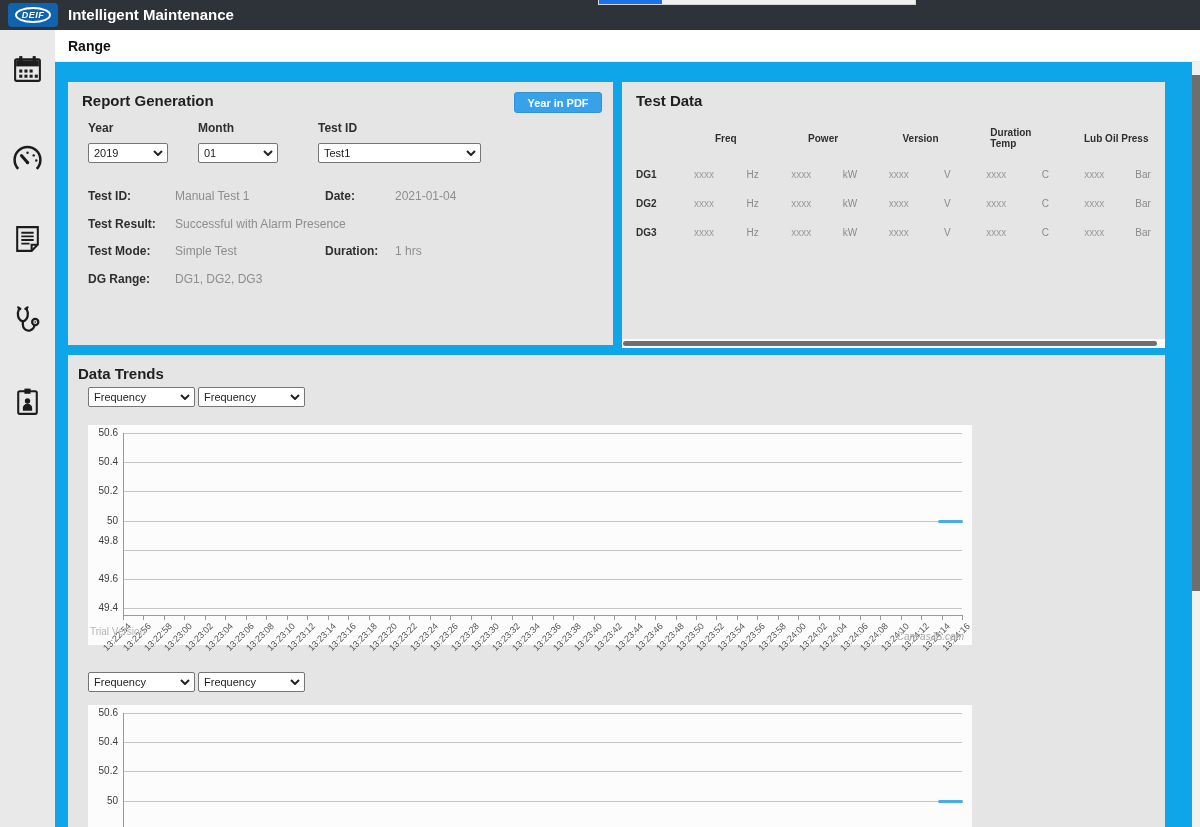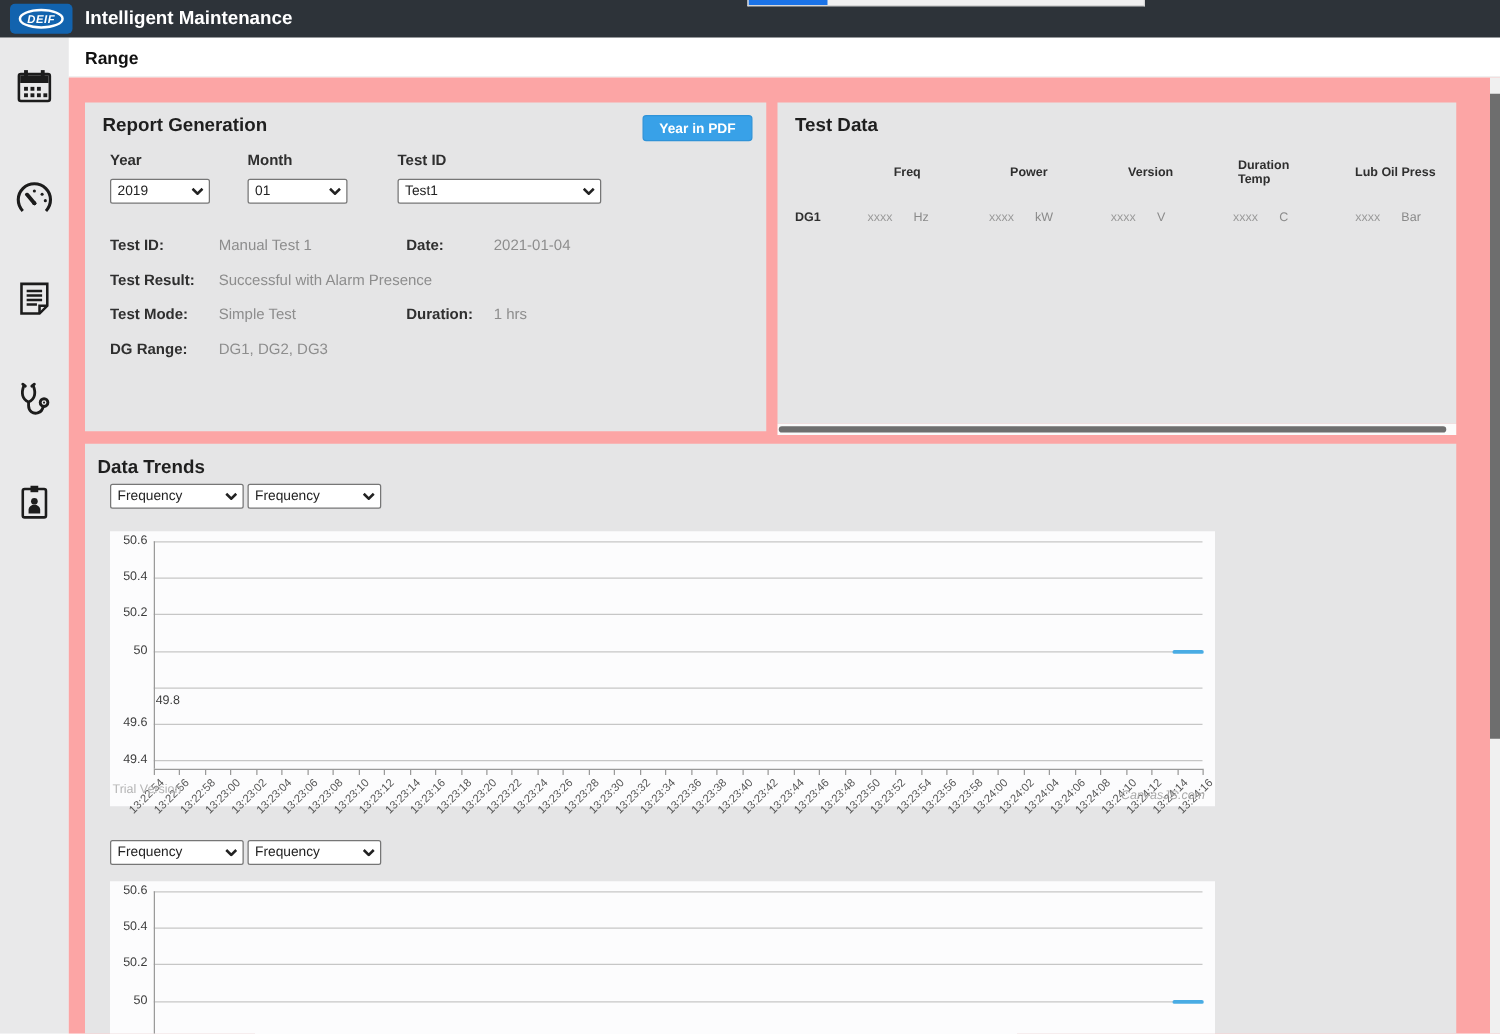--- a/index.html
+++ b/index.html
@@ -21,21 +21,21 @@
   .crumbrow { position:absolute; left:55px; top:30px; width:1145px; height:32px; background:#fff;
     border-bottom:1px solid #ececec; }
   .crumb { position:absolute; left:13px; top:8px; font-size:14px; font-weight:bold; color:#111; }
 
   
   .sidebar { position:absolute; left:0; top:30px; width:55px; height:797px; background:#e9e9ea; }
   .side-item { position:absolute; left:11px; width:33px; height:33px; cursor:pointer; }
   .side-item svg { width:33px; height:33px; }
 
   
-  .main { position:absolute; left:55px; top:62px; width:1145px; height:765px; background:#fca5a5; }
+  .main { position:absolute; left:55px; top:62px; width:1145px; height:765px; background:#0ea5e9; }
 
   .panel { position:absolute; background:#e5e5e6; }
   .panel-title { position:absolute; left:14px; top:10px; font-size:15px; font-weight:bold; color:#1f1f1f; }
 
   
   .panel-rg { left:13px; top:20px; width:545px; height:263px; }
   .btn-print { position:absolute; left:446px; top:10px; width:88px; height:21px; background:#38a1e8;
     border:1px solid #2f93d8; border-radius:3px; color:#fff; font-size:11px; font-weight:bold;
     display:flex; align-items:center; justify-content:center; cursor:pointer; }
   .flt-label { position:absolute; top:39px; font-size:12px; font-weight:bold; color:#2f2f2f; }
@@ -52,21 +52,21 @@
 
   
   .panel-td { left:567px; top:20px; width:543px; height:257px; }
   .td-table { position:absolute; left:14px; top:34px; border-collapse:collapse; table-layout:fixed; }
   .td-table th, .td-table td { font-size:10px; padding:0; }
   .td-table thead th { font-weight:bold; color:#2f2f2f; text-align:center; height:44px; vertical-align:middle; }
   .td-table thead th.wrapcol span { display:inline-block; width:56px; text-align:left; }
   .td-table tbody tr { height:29px; }
   .td-table tbody th { text-align:left; font-weight:bold; color:#2f2f2f; width:42px; }
   .td-table td.v { width:55px; text-align:center; color:#9a9a9a; }
-  .td-table td.u { width:45px; color:#8a8a8a; }
+  .td-table td.u { width:45px; text-align:center; color:#8a8a8a; }
   .td-hstrip { position:absolute; left:567px; top:277px; width:543px; height:9px; background:#fbfbfb; }
   .td-hthumb { position:absolute; left:1px; top:2px; width:534px; height:5px; background:#6f6f6f; border-radius:3px; }
 
   
   .panel-dt { left:13px; top:293px; width:1097px; height:472px; overflow:hidden; }
   .dt-selrow { position:absolute; left:20px; height:20px; }
   .chart { position:absolute; left:20px; width:884px; height:220px; background:#fcfcfd; }
   .ylab { position:absolute; left:0; width:30px; text-align:right; font-size:10px; color:#3c3c3c; }
   .gline { position:absolute; left:35px; width:839px; height:1px; background:#c6c6c6; }
   .vaxis { position:absolute; left:35px; width:1px; background:#9a9a9a; }
@@ -218,20 +218,46 @@
             <th colspan="2"><span>Freq</span></th>
             <th colspan="2"><span>Power</span></th>
             <th colspan="2"><span>Version</span></th>
             <th colspan="2" class="wrapcol"><span>Duration Temp</span></th>
             <th colspan="2"><span>Lub Oil Press</span></th>
           </tr>
         </thead>
         <tbody>
           <tr>
             <th>DG1</th>
+            <td class="v">xxxx</td>
+            <td class="u">Hz</td>
+            <td class="v">xxxx</td>
+            <td class="u">kW</td>
+            <td class="v">xxxx</td>
+            <td class="u">V</td>
+            <td class="v">xxxx</td>
+            <td class="u">C</td>
+            <td class="v">xxxx</td>
+            <td class="u">Bar</td>
+          </tr>
+          <tr>
+            <th>DG2</th>
+            <td class="v">xxxx</td>
+            <td class="u">Hz</td>
+            <td class="v">xxxx</td>
+            <td class="u">kW</td>
+            <td class="v">xxxx</td>
+            <td class="u">V</td>
+            <td class="v">xxxx</td>
+            <td class="u">C</td>
+            <td class="v">xxxx</td>
+            <td class="u">Bar</td>
+          </tr>
+          <tr>
+            <th>DG3</th>
             <td class="v">xxxx</td>
             <td class="u">Hz</td>
             <td class="v">xxxx</td>
             <td class="u">kW</td>
             <td class="v">xxxx</td>
             <td class="u">V</td>
             <td class="v">xxxx</td>
             <td class="u">C</td>
             <td class="v">xxxx</td>
             <td class="u">Bar</td>
@@ -255,21 +281,21 @@
       </div>
     <div class="chart" style="top:70px" id="chart0">
         <div class="ylab" style="top: 2px;">50.6</div>
         <div class="gline" style="top: 8px;"></div>
         <div class="ylab" style="top: 31.2px;">50.4</div>
         <div class="gline" style="top: 37.2px;"></div>
         <div class="ylab" style="top: 60.4px;">50.2</div>
         <div class="gline" style="top: 66.4px;"></div>
         <div class="ylab" style="top: 89.6px;">50</div>
         <div class="gline" style="top: 95.6px;"></div>
-        <div class="ylab" style="top: 130px; margin-left: 26px;">49.8</div>
+        <div class="ylab" style="top: 110px;">49.8</div>
         <div class="gline" style="top: 124.8px;"></div>
         <div class="ylab" style="top: 148px;">49.6</div>
         <div class="gline" style="top: 154px;"></div>
         <div class="ylab" style="top: 177.2px;">49.4</div>
         <div class="gline" style="top: 183.2px;"></div>
         <div class="vaxis" style="top: 8px; height: 182px;"></div>
         <div class="baseline"></div>
         <div class="tick" style="left: 35px;"></div>
         <div class="xlab" style="left: 38px;">13:22:54</div>
         <div class="tick" style="left: 55.4634px;"></div>

